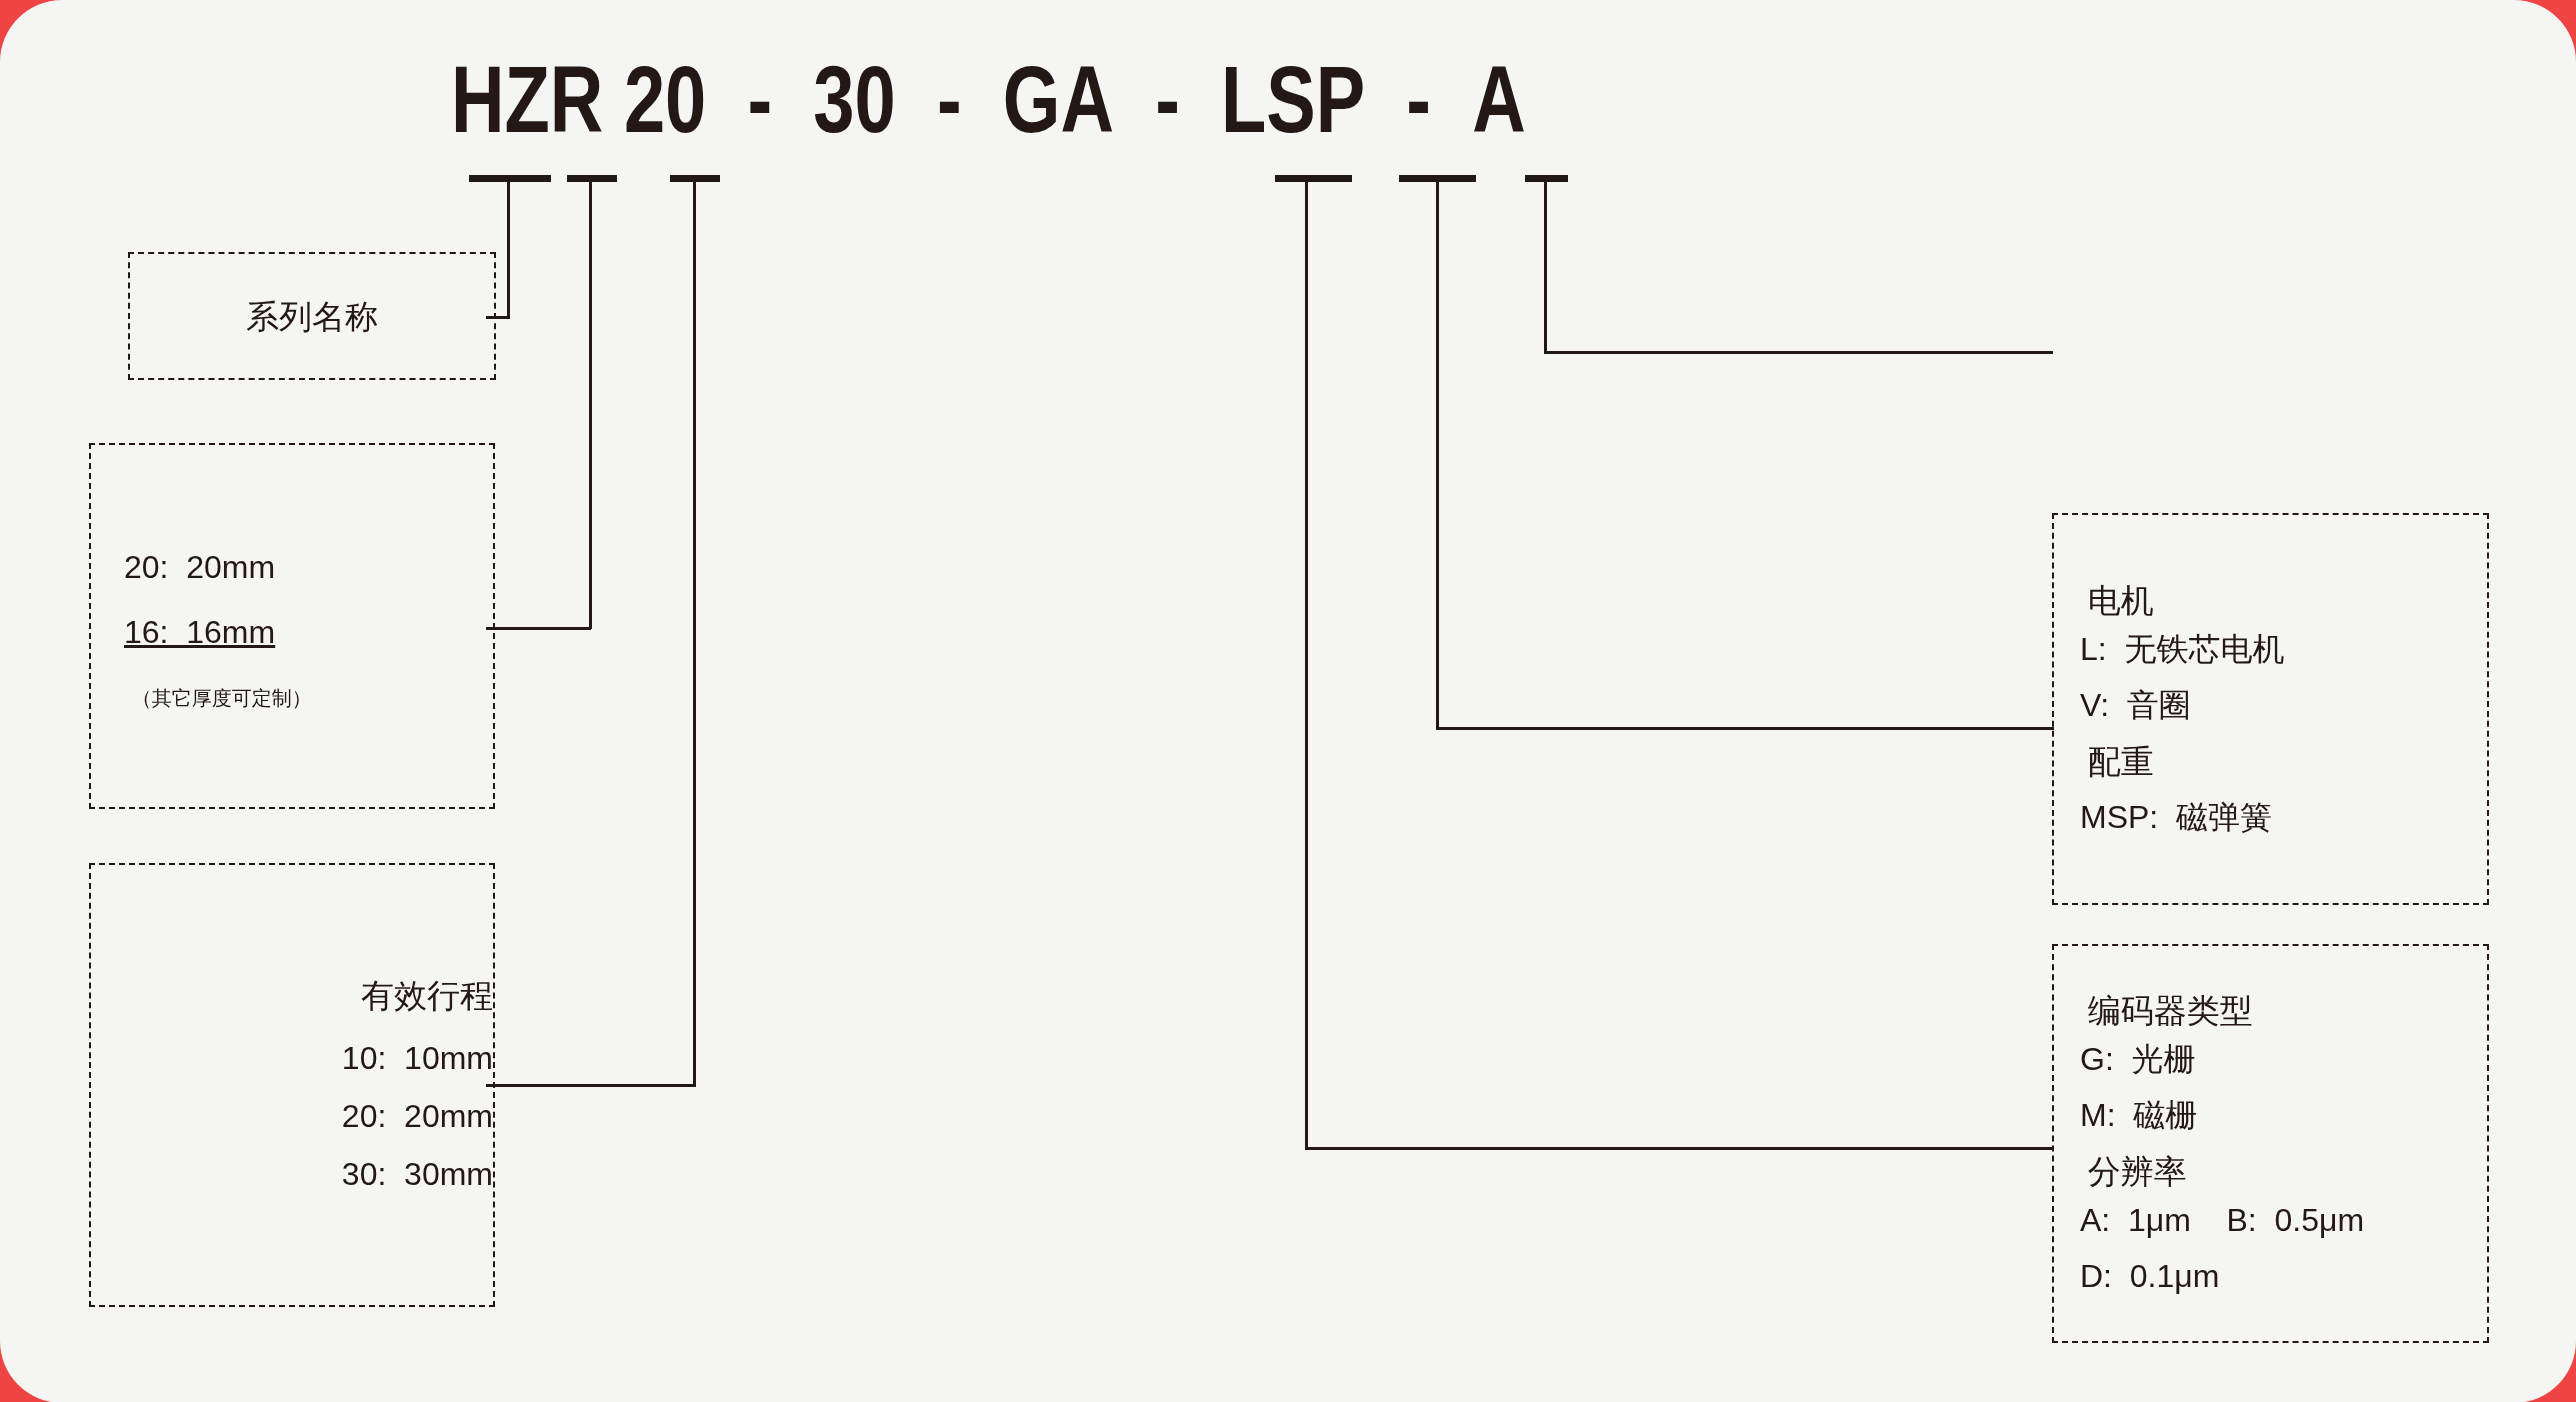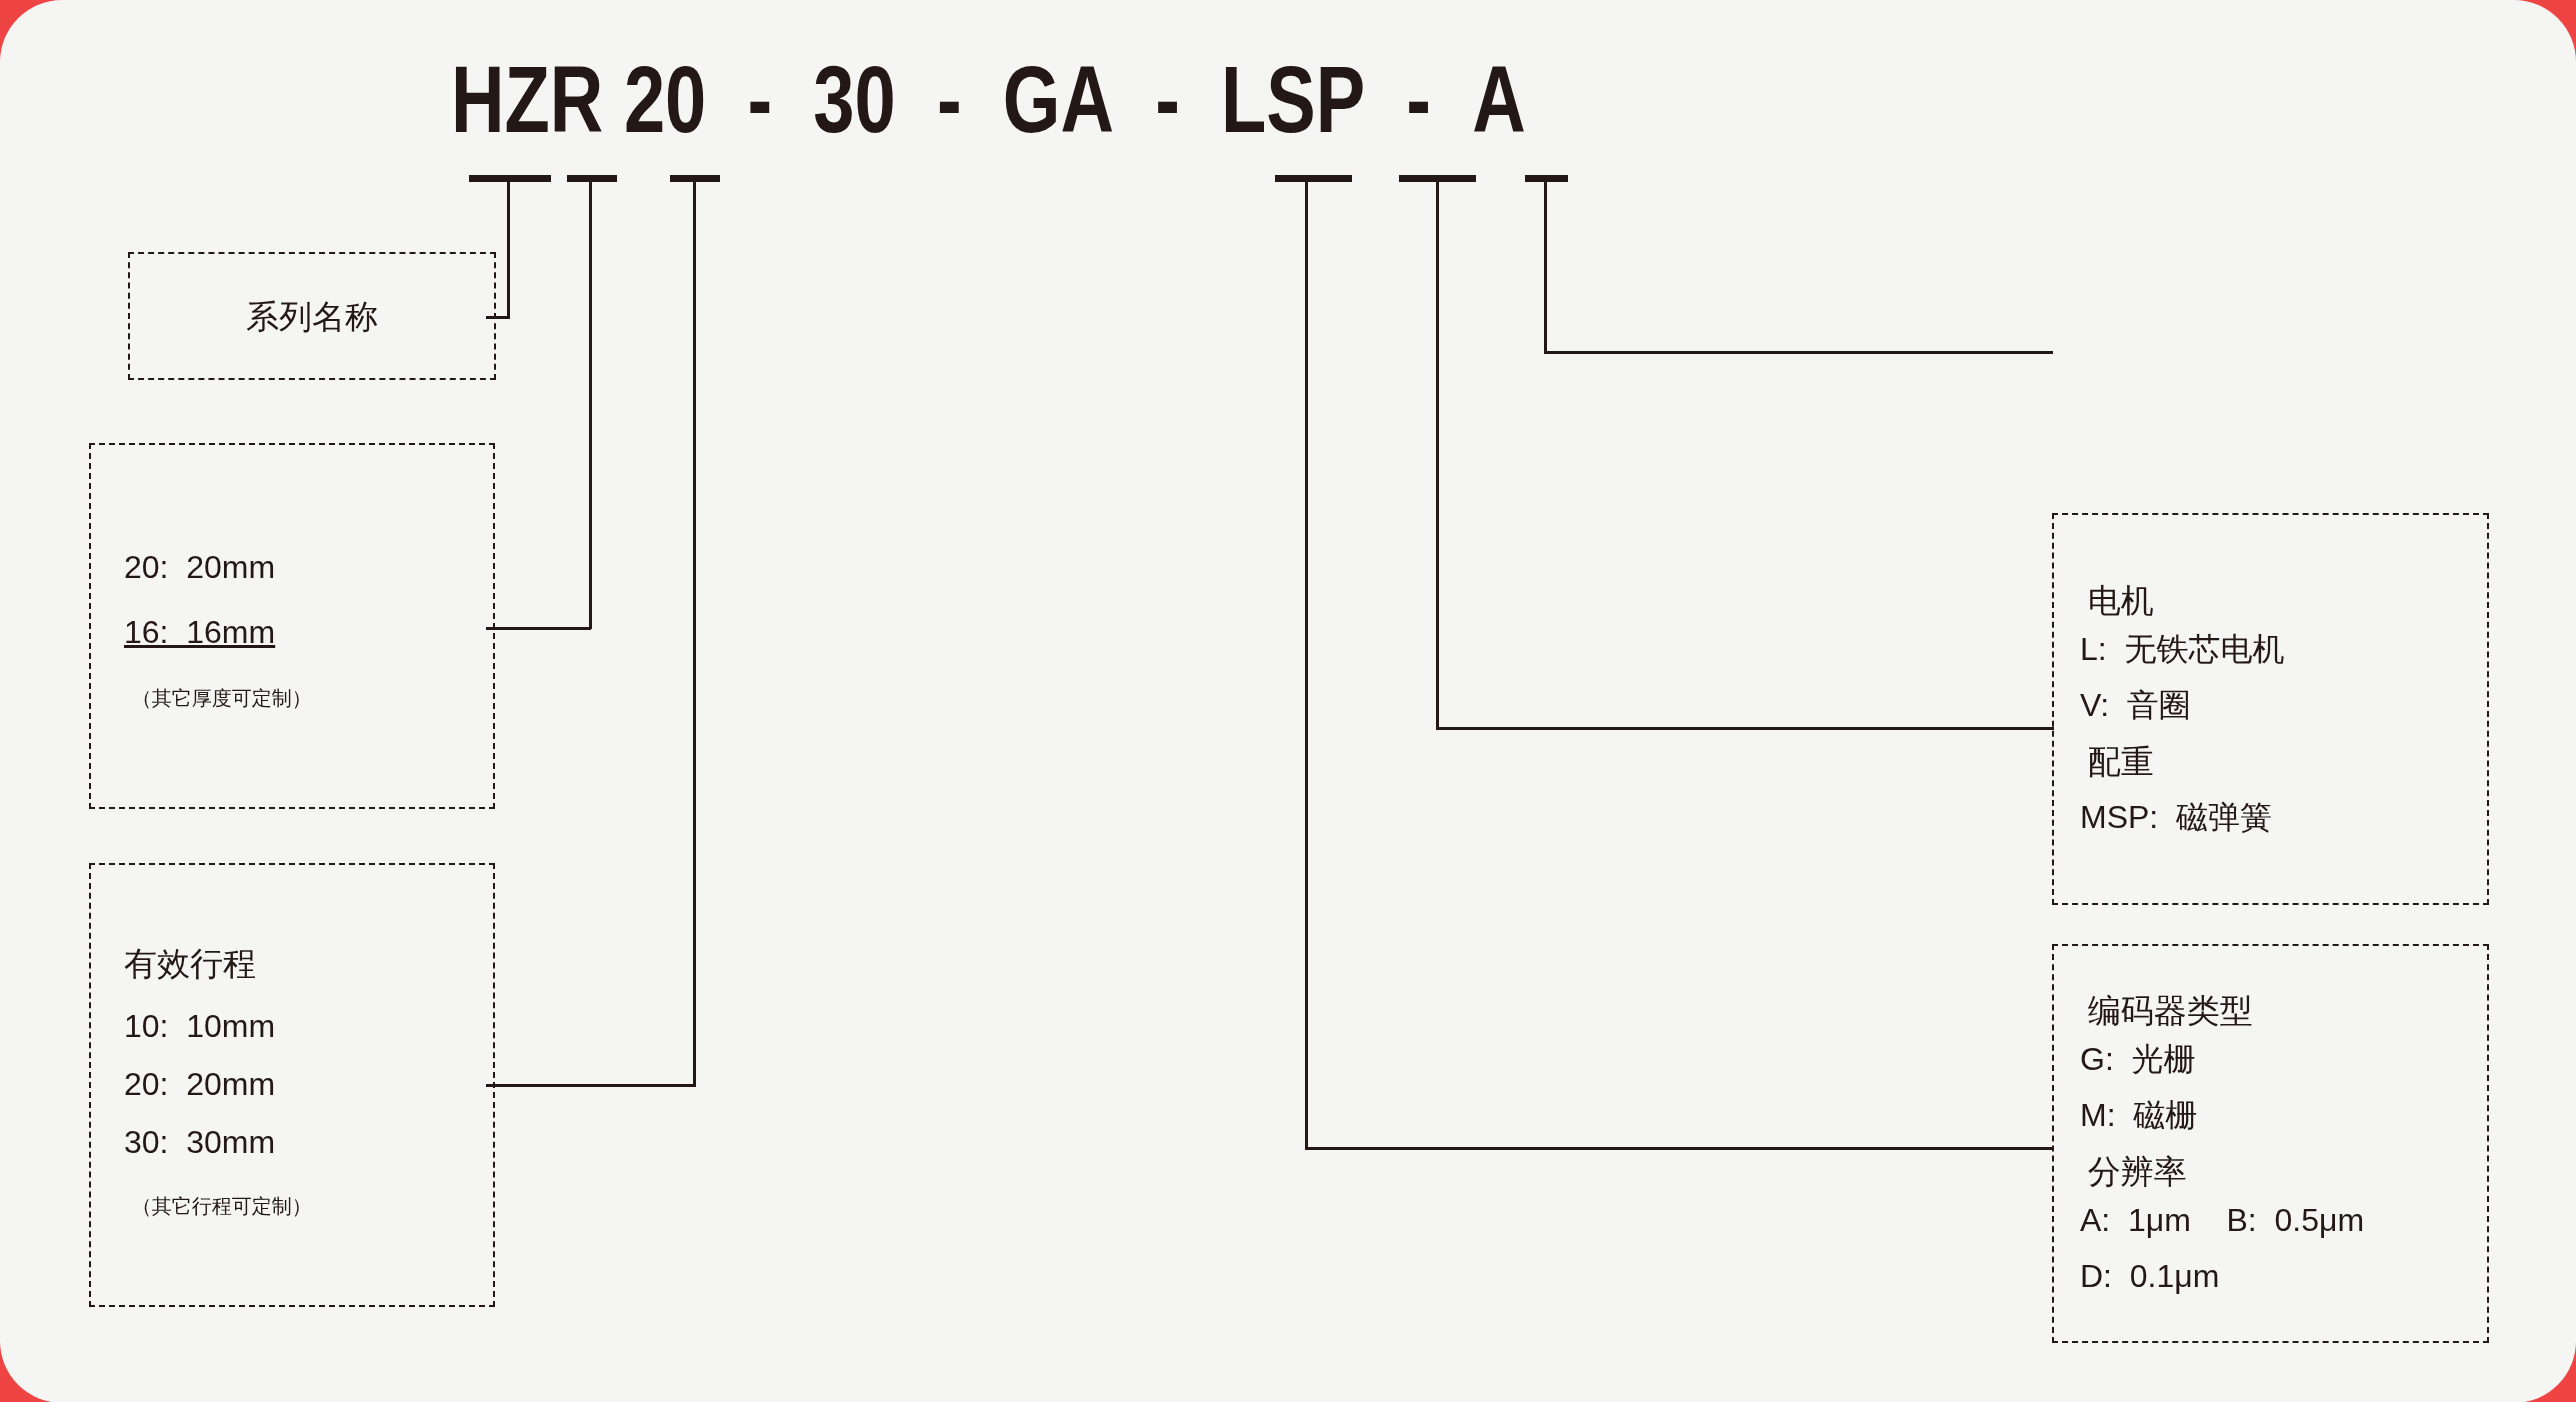--- a/index.html
+++ b/index.html
@@ -104,27 +104,26 @@
   </div>
 
   <div class="dbox" style="left:89px; top:443px; width:406px; height:366px;">
     <div class="inner" style="top:0;bottom:0;padding-left:33px;">
       <div class="row" style="margin-top:14px;">20:  20mm</div>
       <div class="row" style="margin-top:16px;text-decoration:underline;">16:  16mm</div>
       <div class="row small" style="margin-top:16.7px;padding-left:7.7px;">（其它厚度可定制）</div>
     </div>
   </div>
 
-  <div class="dbox" style="left:89px; top:863px; width:406px; height:444px;">
+  <div class="dbox" style="left:89px; top:863px; width:406px; height:444px;text-align:right;">
     <div class="inner" style="top:0;bottom:0;padding-left:33px;">
       <div class="row head">有效行程</div>
       <div class="row" style="margin-top:14px;">10:  10mm</div>
       <div class="row" style="margin-top:9px;">20:  20mm</div>
       <div class="row" style="margin-top:9px;">30:  30mm</div>
-      <div class="row small" style="margin-top:15.5px;padding-left:7.7px;">（其它行程可定制）</div>
     </div>
   </div>
 
 
   <div class="dbox" style="left:2052px; top:513px; width:437px; height:392px;">
     <div class="inner" style="top:0;bottom:0;padding-left:26px;">
       <div class="row head" style="padding-left:7.7px;">电机</div>
       <div class="row">L:  无铁芯电机</div>
       <div class="row" style="margin-top:6.4px;">V:  音圈</div>
       <div class="row head" style="margin-top:7.7px;padding-left:7.7px;">配重</div>

